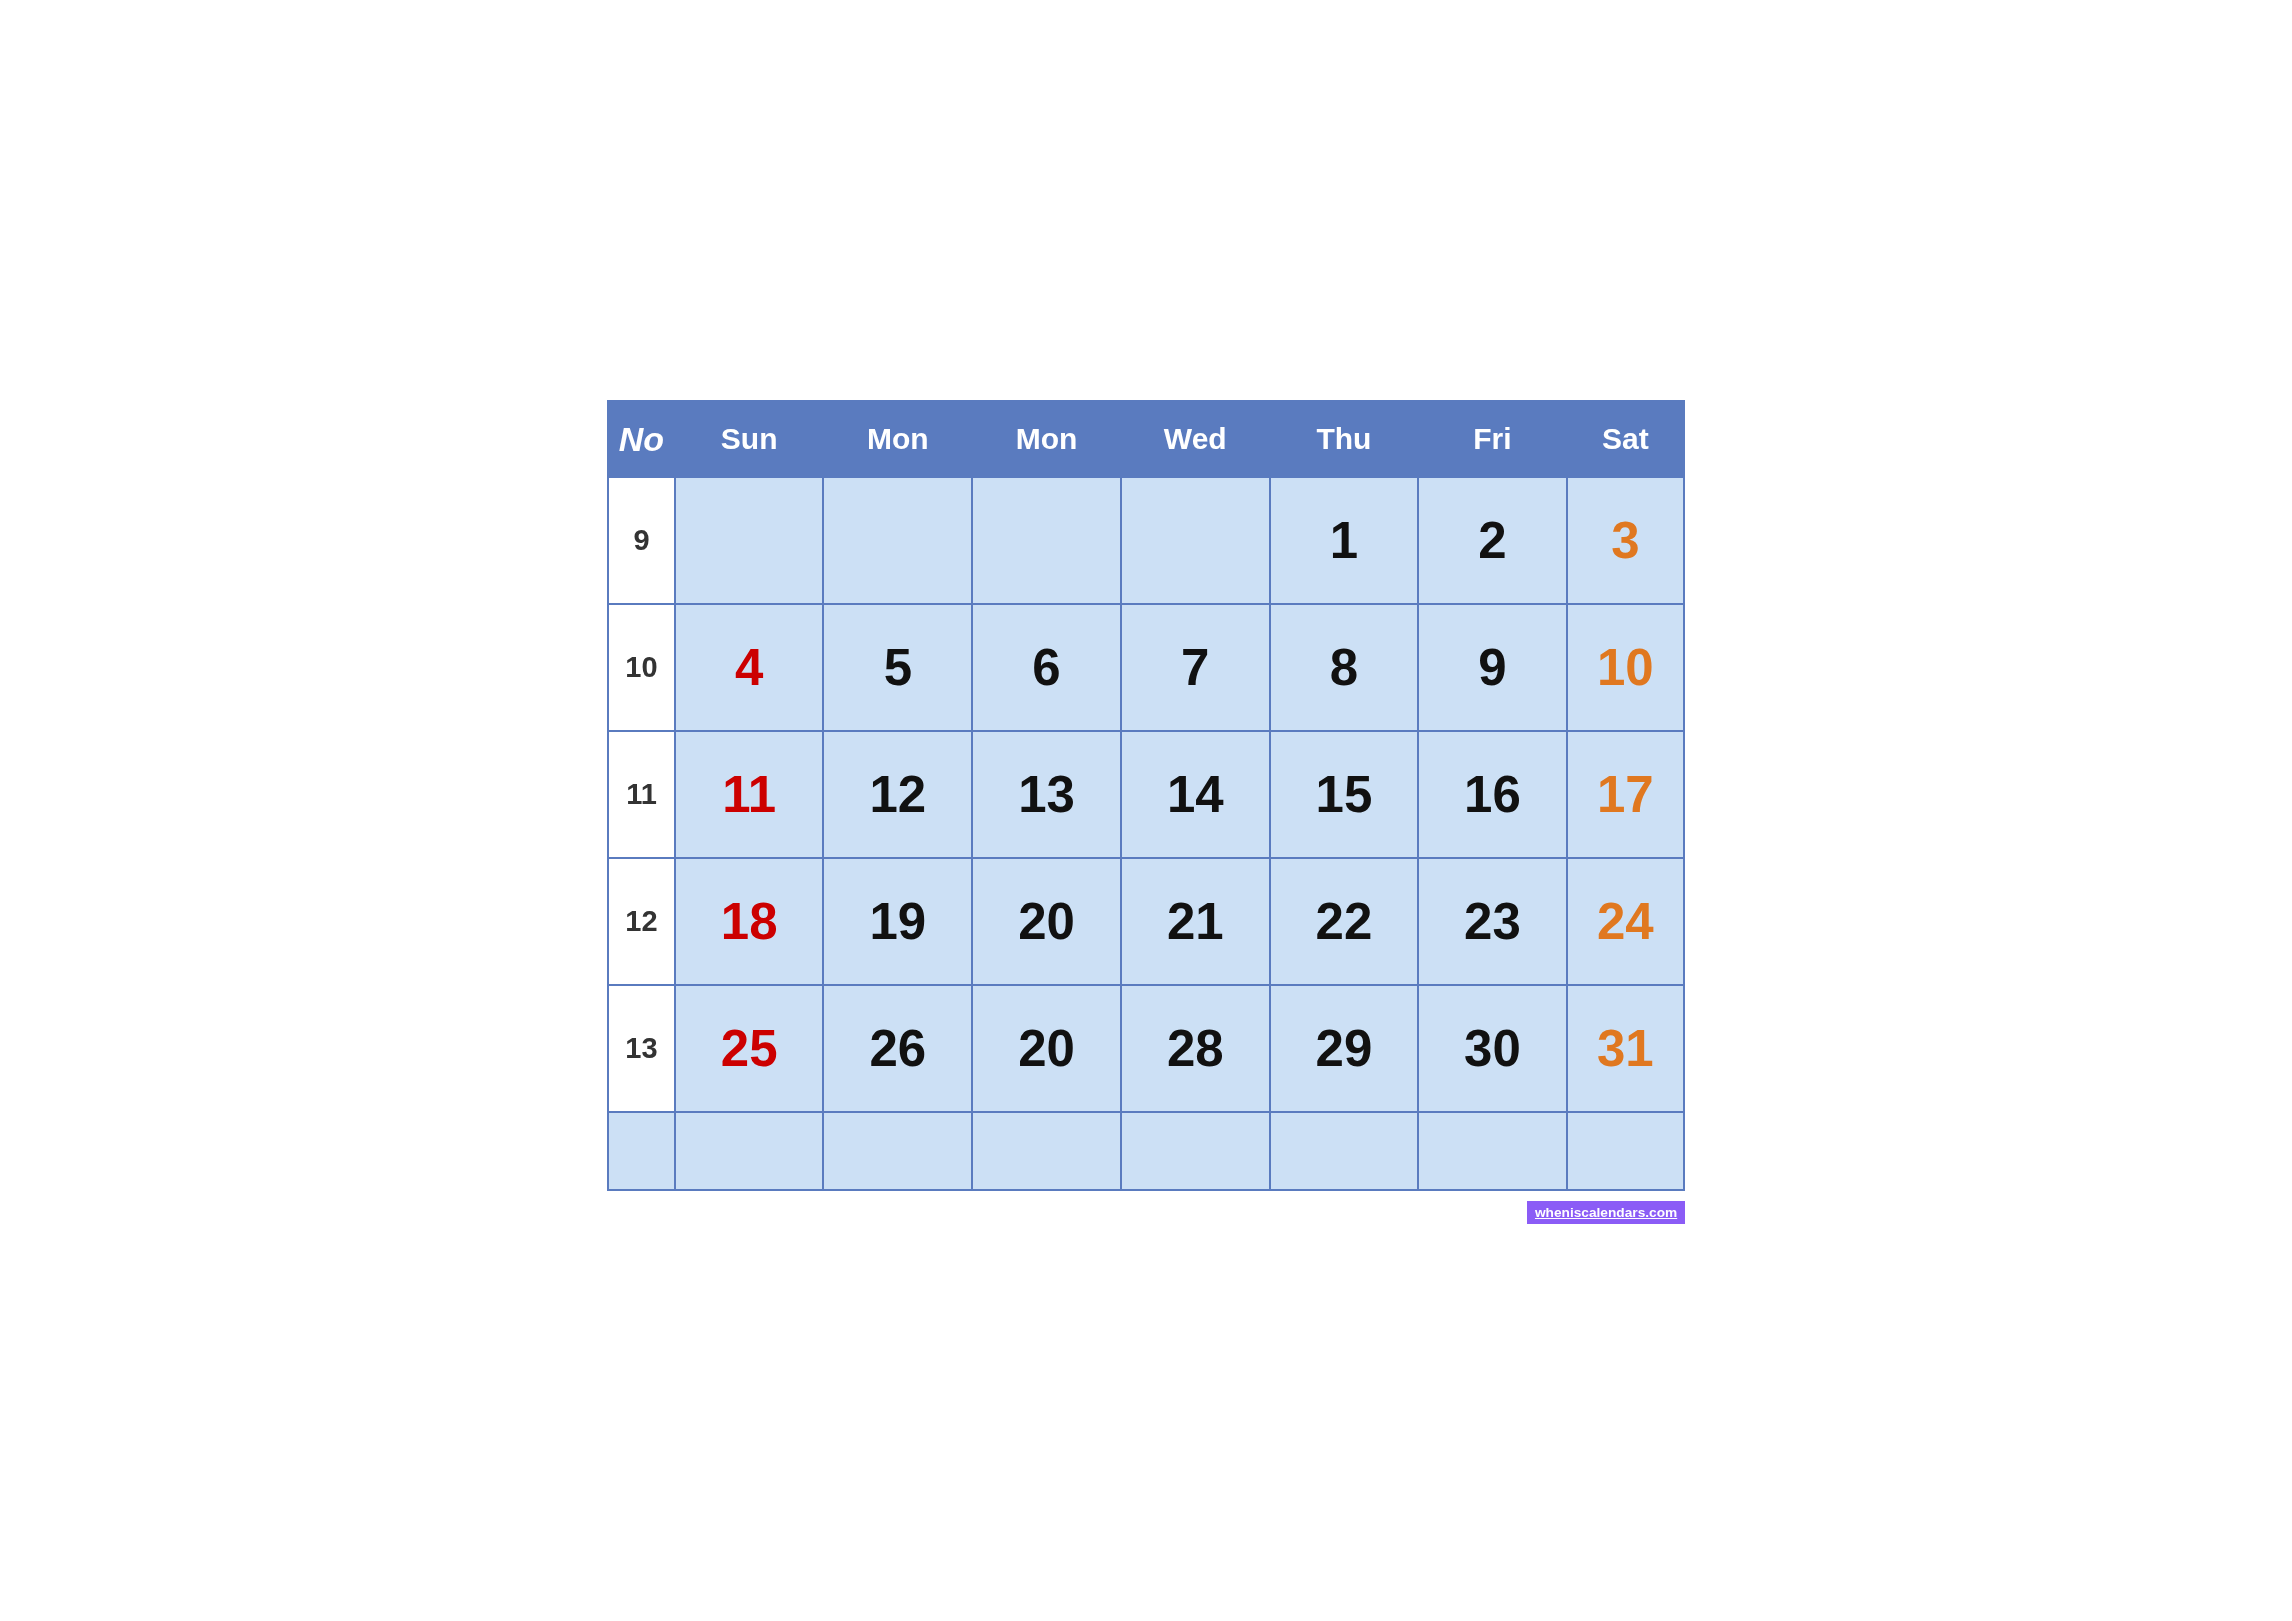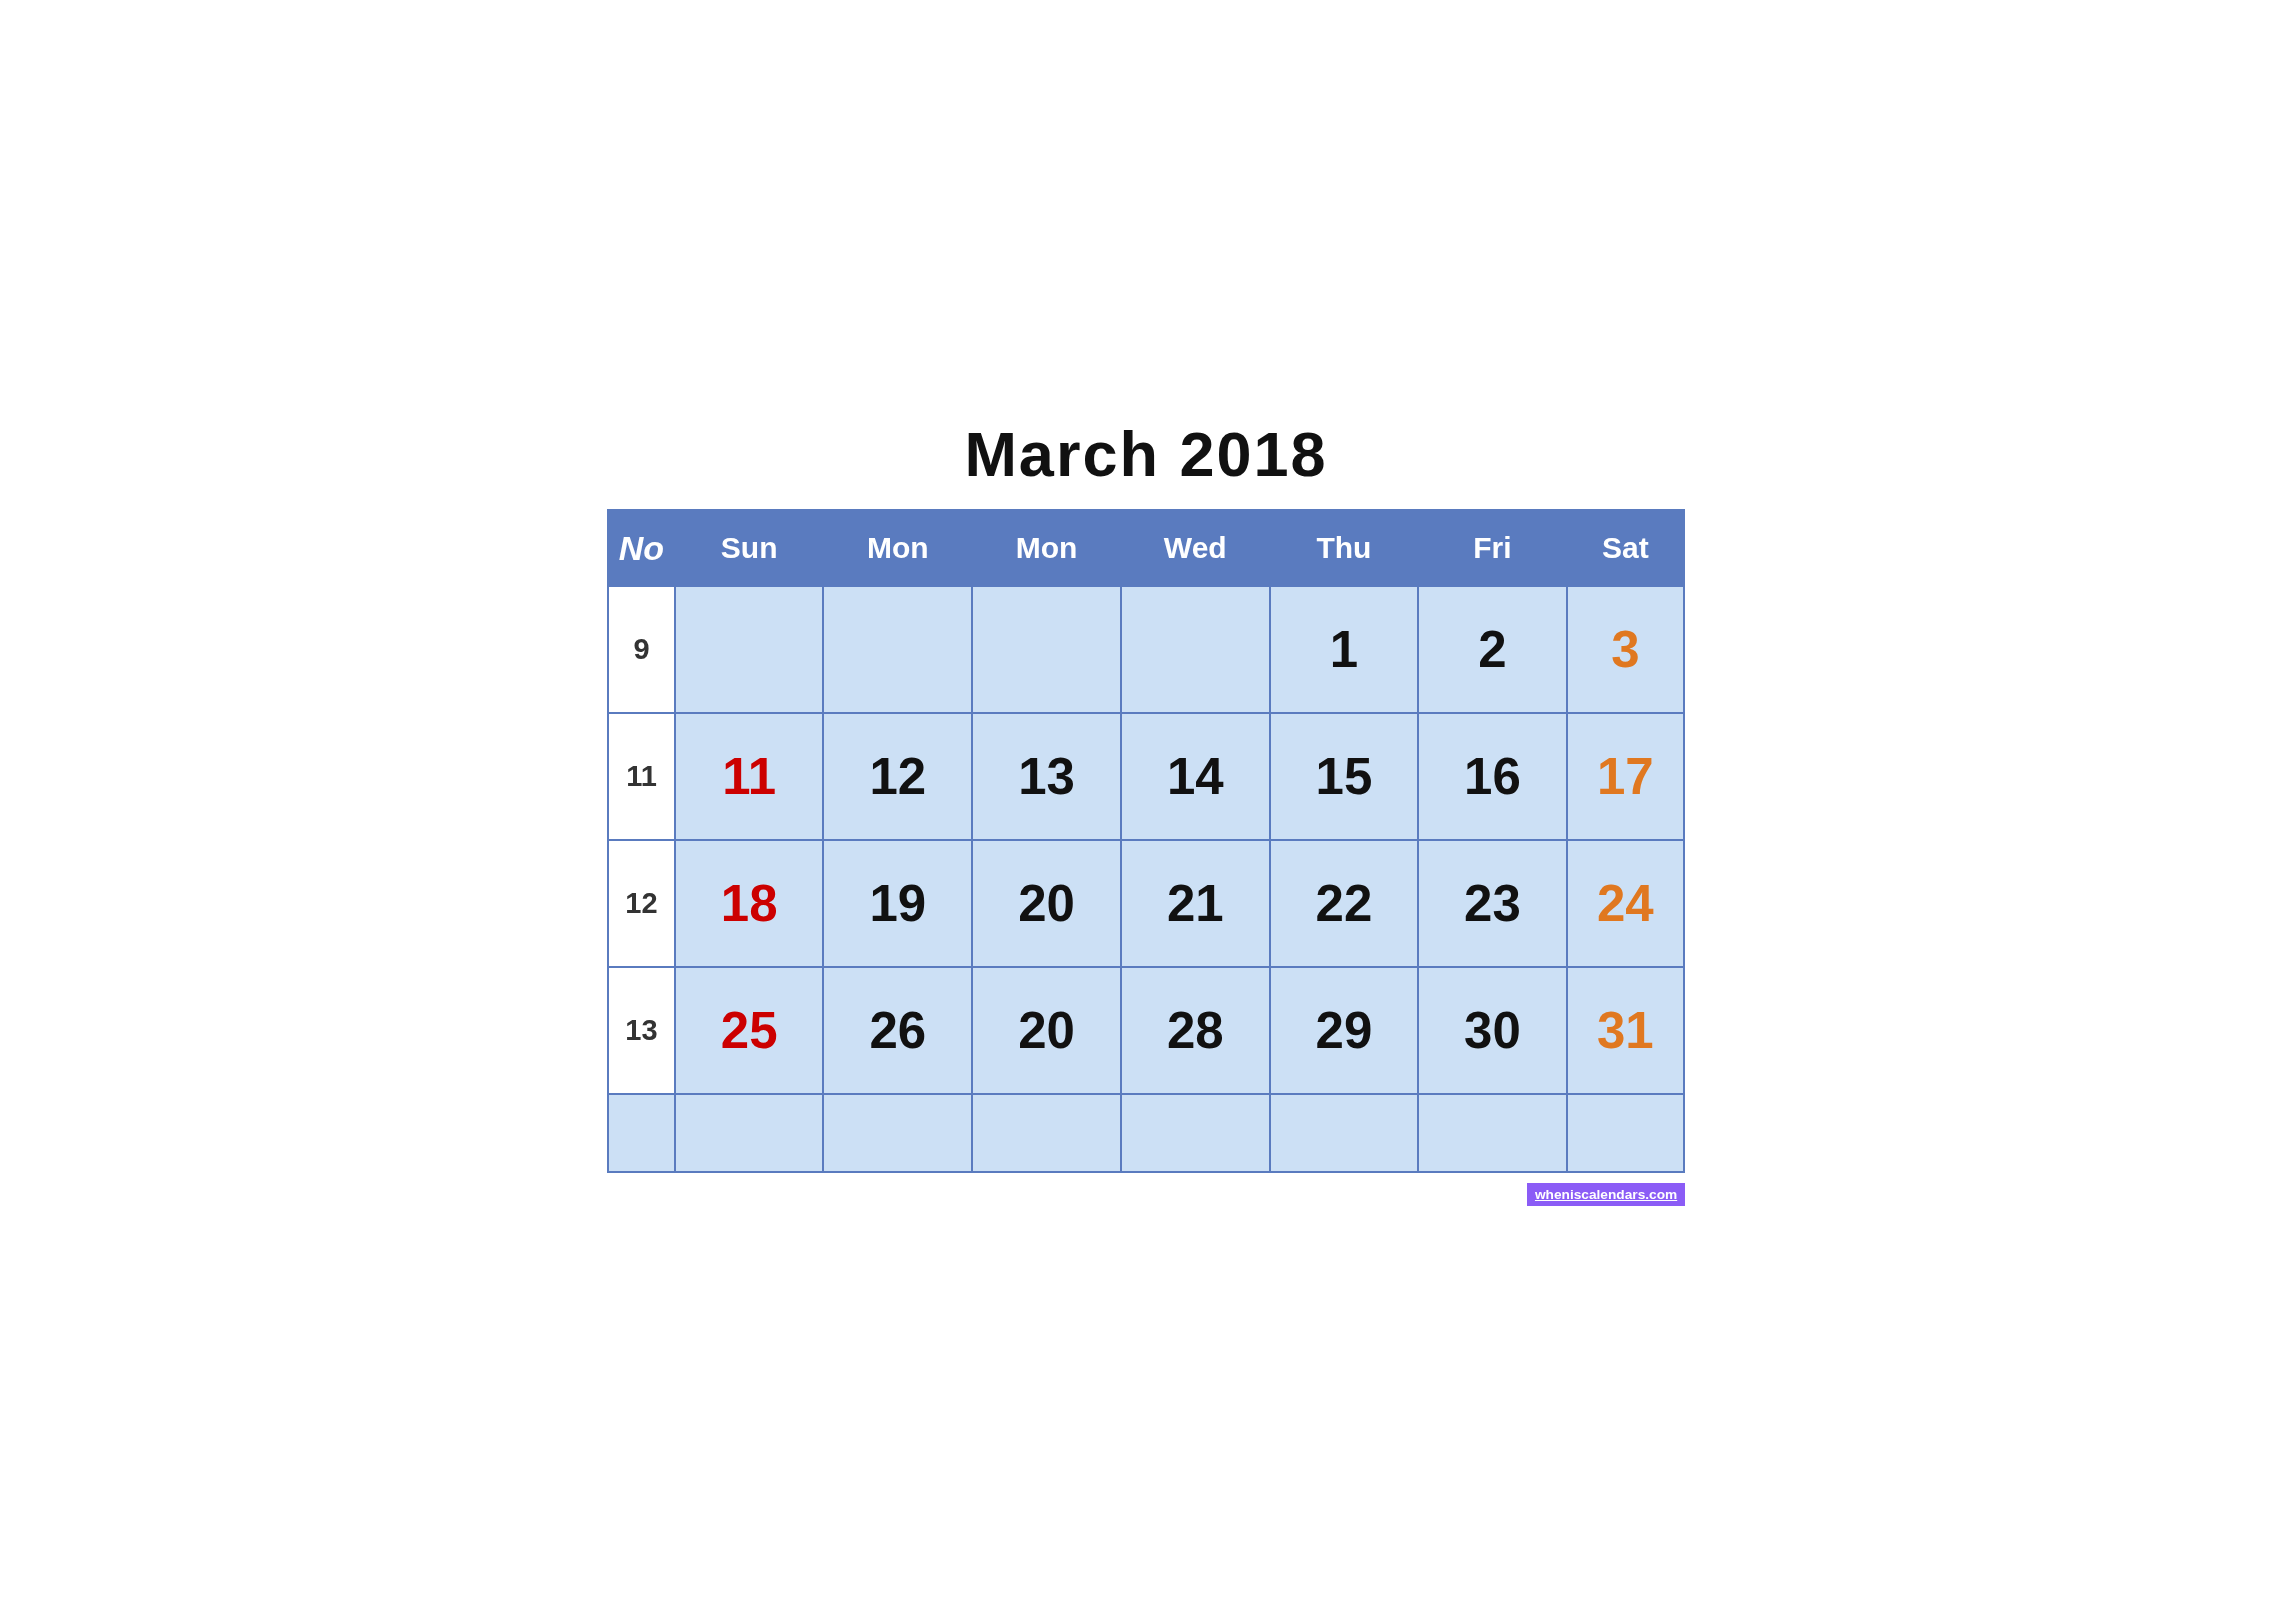--- a/index.html
+++ b/index.html
@@ -107,21 +107,20 @@
       font-size: 13.7px;
       padding: 3.9px 7.8px;
       text-decoration: underline;
       font-weight: bold;
     }
   </style>
 </head>
 <body>
 
 <div class="calendar-wrapper">
-  <h1 class="calendar-title">March 2018</h1>
 
   <table class="calendar-table">
     <thead>
       <tr class="header-row">
         <th class="no-col">No</th>
         <th>Sun</th>
         <th>Mon</th>
         <th>Mon</th>
         <th>Wed</th>
         <th>Thu</th>
@@ -134,20 +133,30 @@
           <td class="no-cell">9</td>
           <td class="day-cell empty-cell"></td>
           <td class="day-cell empty-cell"></td>
           <td class="day-cell empty-cell"></td>
           <td class="day-cell empty-cell"></td>
           <td class="day-cell">1</td>
           <td class="day-cell">2</td>
           <td class="day-cell day-sat">3</td>
         </tr>
         <tr>
+          <td class="no-cell">10</td>
+          <td class="day-cell day-sun">4</td>
+          <td class="day-cell">5</td>
+          <td class="day-cell">6</td>
+          <td class="day-cell">7</td>
+          <td class="day-cell">8</td>
+          <td class="day-cell">9</td>
+          <td class="day-cell day-sat">10</td>
+        </tr>
+        <tr>
           <td class="no-cell">11</td>
           <td class="day-cell day-sun">11</td>
           <td class="day-cell">12</td>
           <td class="day-cell">13</td>
           <td class="day-cell">14</td>
           <td class="day-cell">15</td>
           <td class="day-cell">16</td>
           <td class="day-cell day-sat">17</td>
         </tr>
         <tr>

